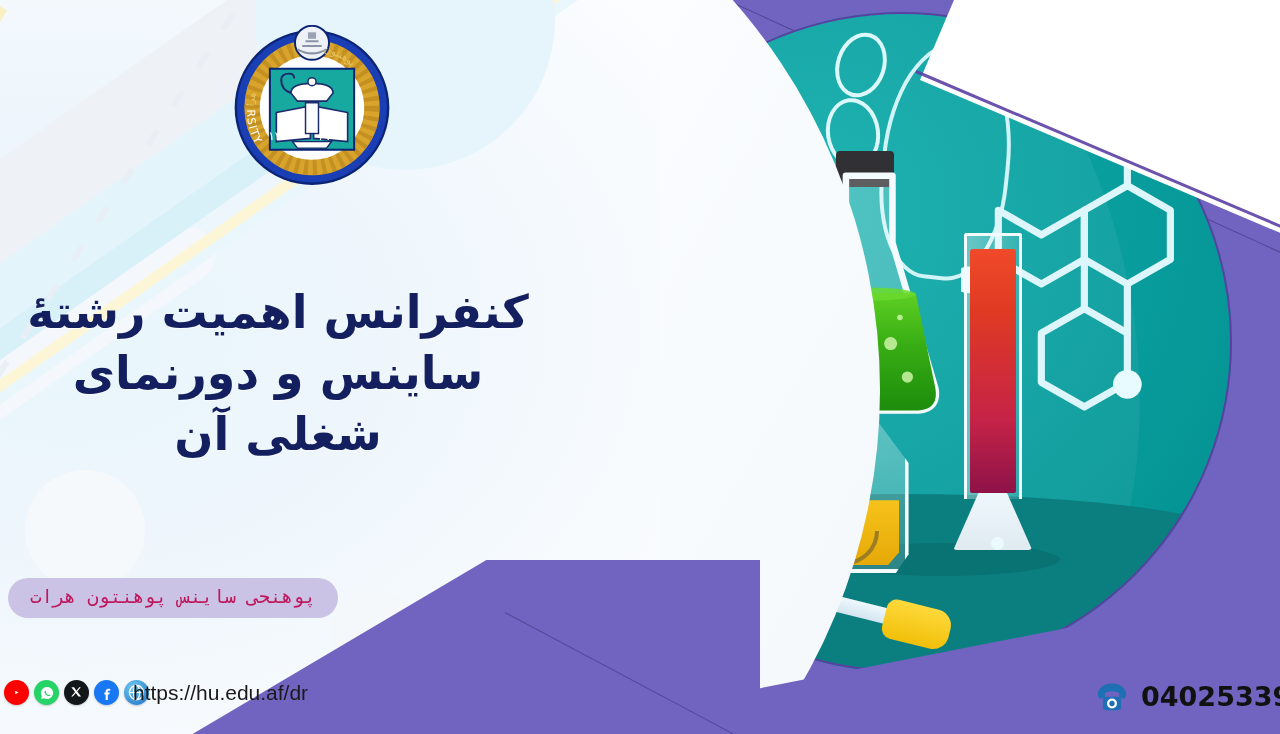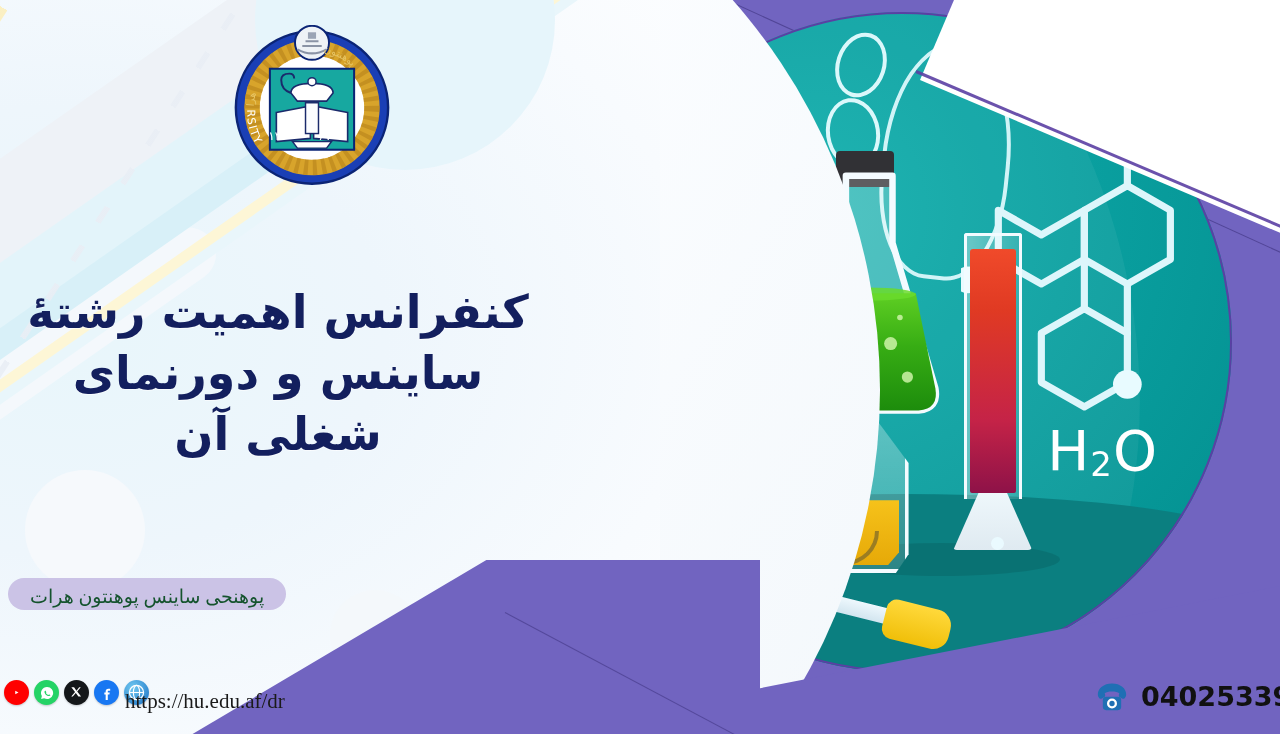--- a/index.html
+++ b/index.html
@@ -297,26 +297,26 @@
     line-height:1.33;
     letter-spacing:0;
     text-shadow:0 1px 0 rgba(255,255,255,.6);
     font-family:"DejaVu Sans","Liberation Sans",sans-serif;
   }
 
   .dept-pill{
     position:absolute;left:8px;top:578px;
     background:#cbc3e6;
     border-radius:22px;
-    padding:7px 22px 2px 22px;
-    color:#14532d;
+    padding:7px 22px 9px 22px;
+    color:#be185d;
     font-size:19px;
     direction:rtl;
     white-space:nowrap;
-    font-family:Liberation Serif, serif;
+    font-family:Liberation Mono, monospace;
   }
 
   
   .footer-social{
     position:absolute;left:4px;top:680px;
     display:flex;align-items:center;gap:5px;
   }
   .soc{
     width:25px;height:25px;border-radius:50%;
     display:flex;align-items:center;justify-content:center;
@@ -325,24 +325,23 @@
     box-shadow:0 1px 2px rgba(0,0,0,.2);
     flex:0 0 auto;
   }
   .soc-web{background:radial-gradient(circle at 35% 30%,#6fc8f0,#1a6fc4);}
   .soc-fb{background:#1877f2;}
   .soc-x{background:#14171a;}
   .soc-wa{background:#25d366;}
   .soc-yt{background:#ff0000;}
 
   .url{
-    position:absolute;left:125px;top:681px;
+    position:absolute;left:133px;top:681px;
     font-size:21px;color:#1a1a1a;direction:ltr;
-    font-family:Liberation Serif, serif;
-    margin-top:8px;
+    font-family:Liberation Sans, sans-serif;
   }
   .dept-footer{
     position:absolute;left:318px;top:679px;
     font-size:22px;font-weight:bold;color:#111;direction:rtl;
     white-space:nowrap;
     font-family:"DejaVu Sans","Liberation Sans",sans-serif;
   }
   .phone-wrap{
     position:absolute;left:1092px;top:676px;
     display:flex;align-items:center;gap:9px;direction:ltr;
@@ -456,21 +455,20 @@
         <div class="burner-wickcurl"></div>
       </div>
 
       <div class="pipette">
         <div class="pip-glass"></div>
         <div class="pip-bulb"></div>
       </div>
 
       <div class="dot-s d1"></div>
 
-      <div class="h2o"><span>H</span><sub>2</sub><span>O</span></div>
     </div>
     <div class="circle-stroke"></div>
   </div>
 
   <div class="white-curve"></div>
   <div class="wash"></div>
   <div class="stripe s1"></div>
   <div class="stripe s5"></div>
   <div class="stripe s2"></div>
   <div class="stripe s3"></div>

